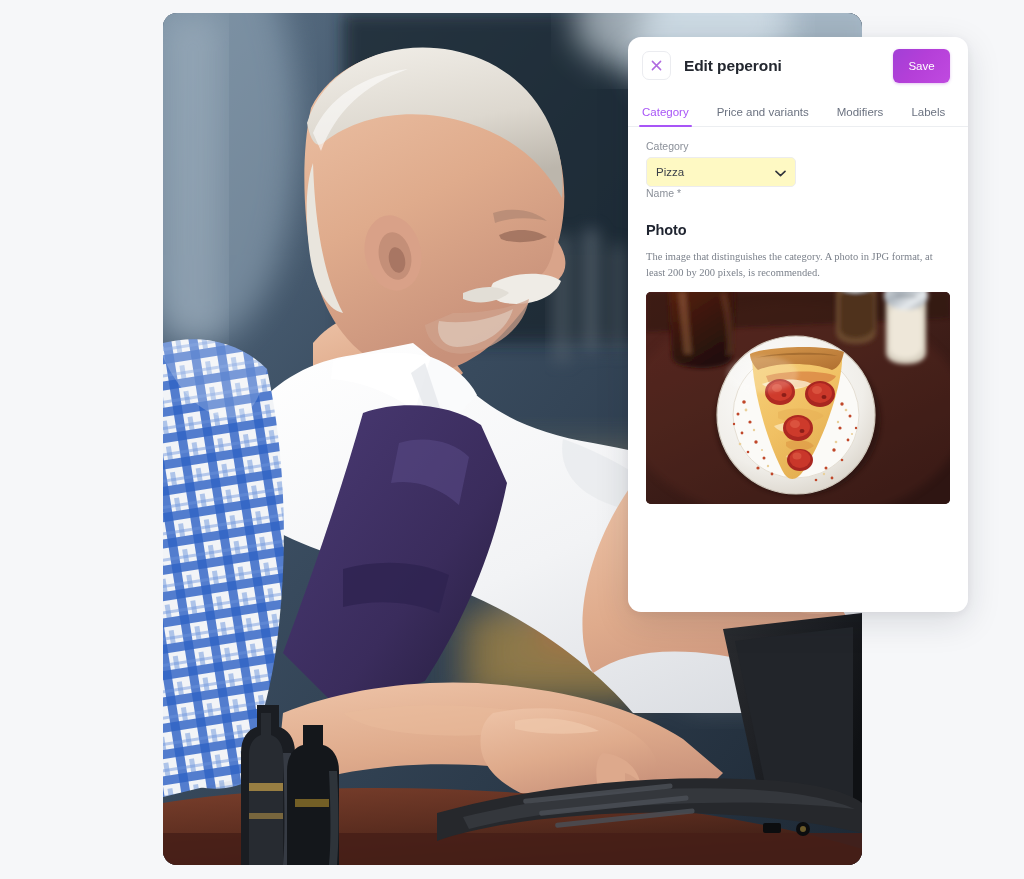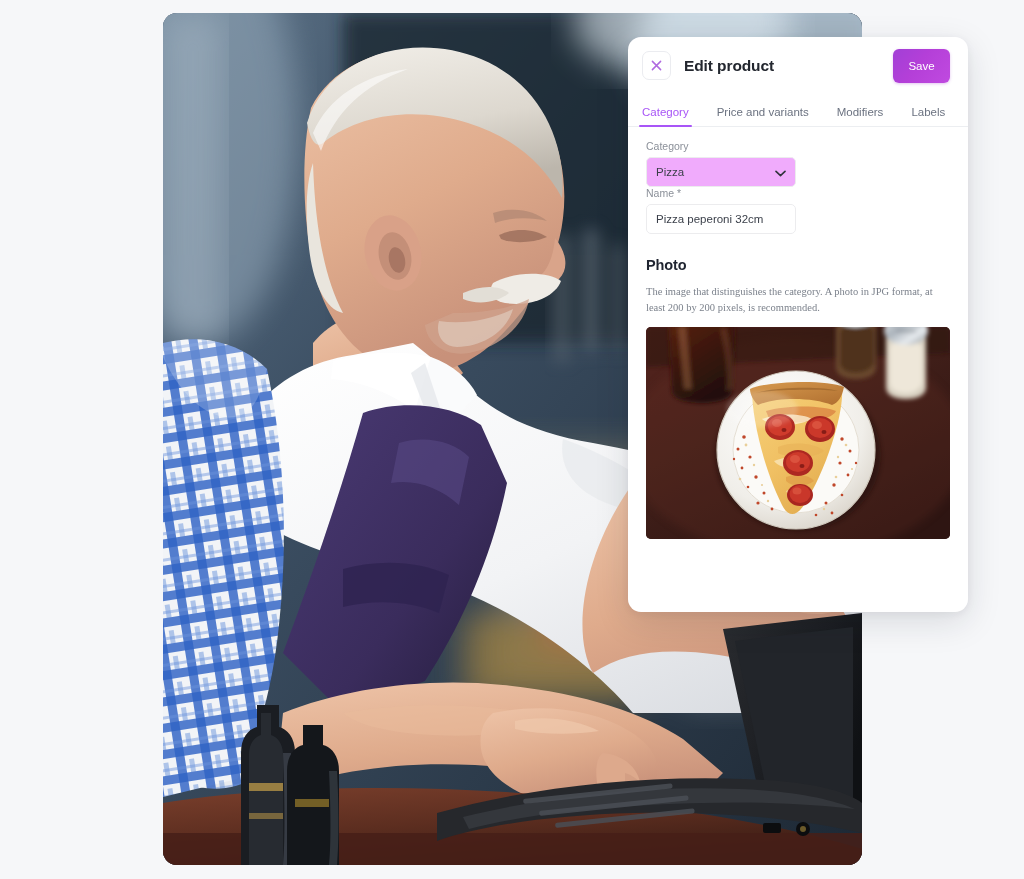--- a/index.html
+++ b/index.html
@@ -139,21 +139,21 @@
     color: #8b9099;
     margin-bottom: 5px;
   }
 
   .select-wrap { position: relative; width: 150px; }
   .select-box {
     width: 150px;
     height: 30px;
     border: 1px solid #ececee;
     border-radius: 5px;
-    background: #f0abfc;
+    background: #fef9c3;
     display: flex;
     align-items: center;
     padding: 0 9px;
     font-size: 11.5px;
     color: #3a3f49;
     cursor: pointer;
   }
   .chevron {
     position: absolute;
     right: 10px; top: 50%;
@@ -395,21 +395,21 @@
   <div class="card">
 
     <div class="card-header">
       <button class="close-btn" aria-label="Close">
         <span>
           <svg width="11" height="11" viewBox="0 0 11 11" aria-hidden="true">
             <path d="M1.4 1.4 L9.6 9.6 M9.6 1.4 L1.4 9.6" stroke="#b06ae0" stroke-width="1.5" stroke-linecap="round" fill="none"></path>
           </svg>
         </span>
       </button>
-      <div class="card-title">Edit product</div>
+      <div class="card-title">Edit peperoni</div>
       <button class="save-btn">Save</button>
     </div>
 
     <div class="tabs">
       <button class="tab active">Category</button>
       <button class="tab">Price and variants</button>
       <button class="tab">Modifiers</button>
       <button class="tab">Labels</button>
     </div>
 
@@ -423,21 +423,20 @@
         </div>
         <span class="chevron">
           <svg width="11" height="7" viewBox="0 0 11 7" aria-hidden="true">
             <path d="M1 1.4 L5.5 5.6 L10 1.4" stroke="#30343c" stroke-width="1.6" fill="none" stroke-linecap="round" stroke-linejoin="round"></path>
           </svg>
         </span>
       </div>
 
       
       <div class="field-label">Name *</div>
-      <input class="text-input" type="text" value="Pizza peperoni 32cm" style="">
 
       
       <h2 class="section-title spaced">Photo</h2>
       <p class="help-text">The image that distinguishes the category. A photo in JPG format, at least 200 by 200 pixels, is recommended.</p>
 
       <div class="photo-frame">
         <svg viewBox="0 0 304 212" preserveAspectRatio="xMidYMid slice" aria-hidden="true">
           <defs>
             <linearGradient id="tbl" x1="0" y1="0" x2="0.7" y2="1">
               <stop offset="0%" stop-color="#55231d"></stop>

